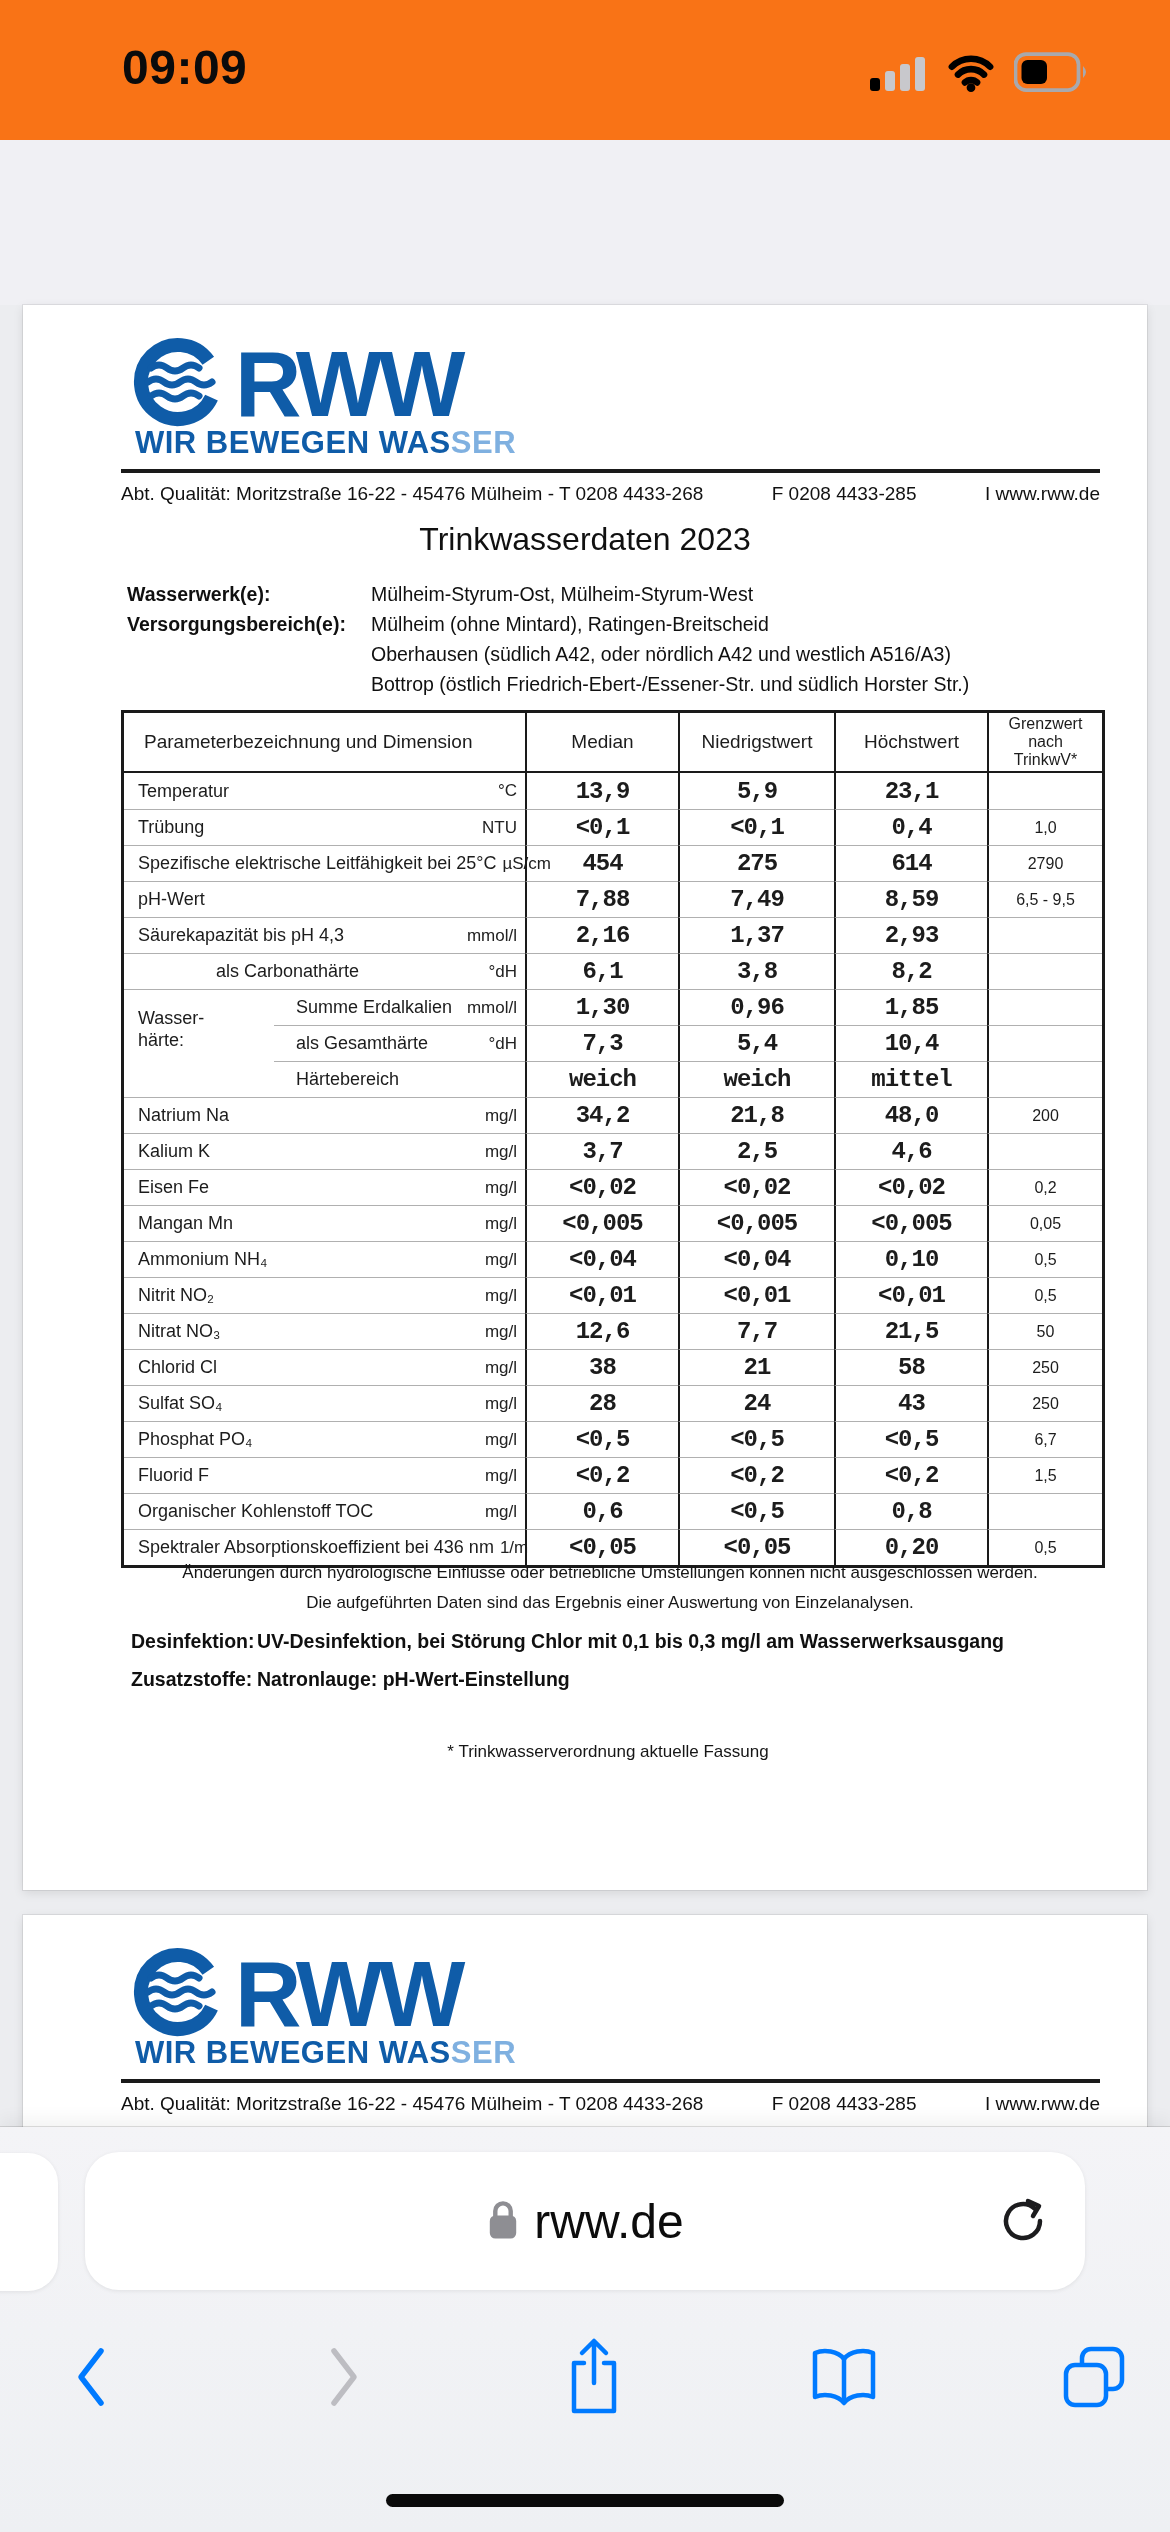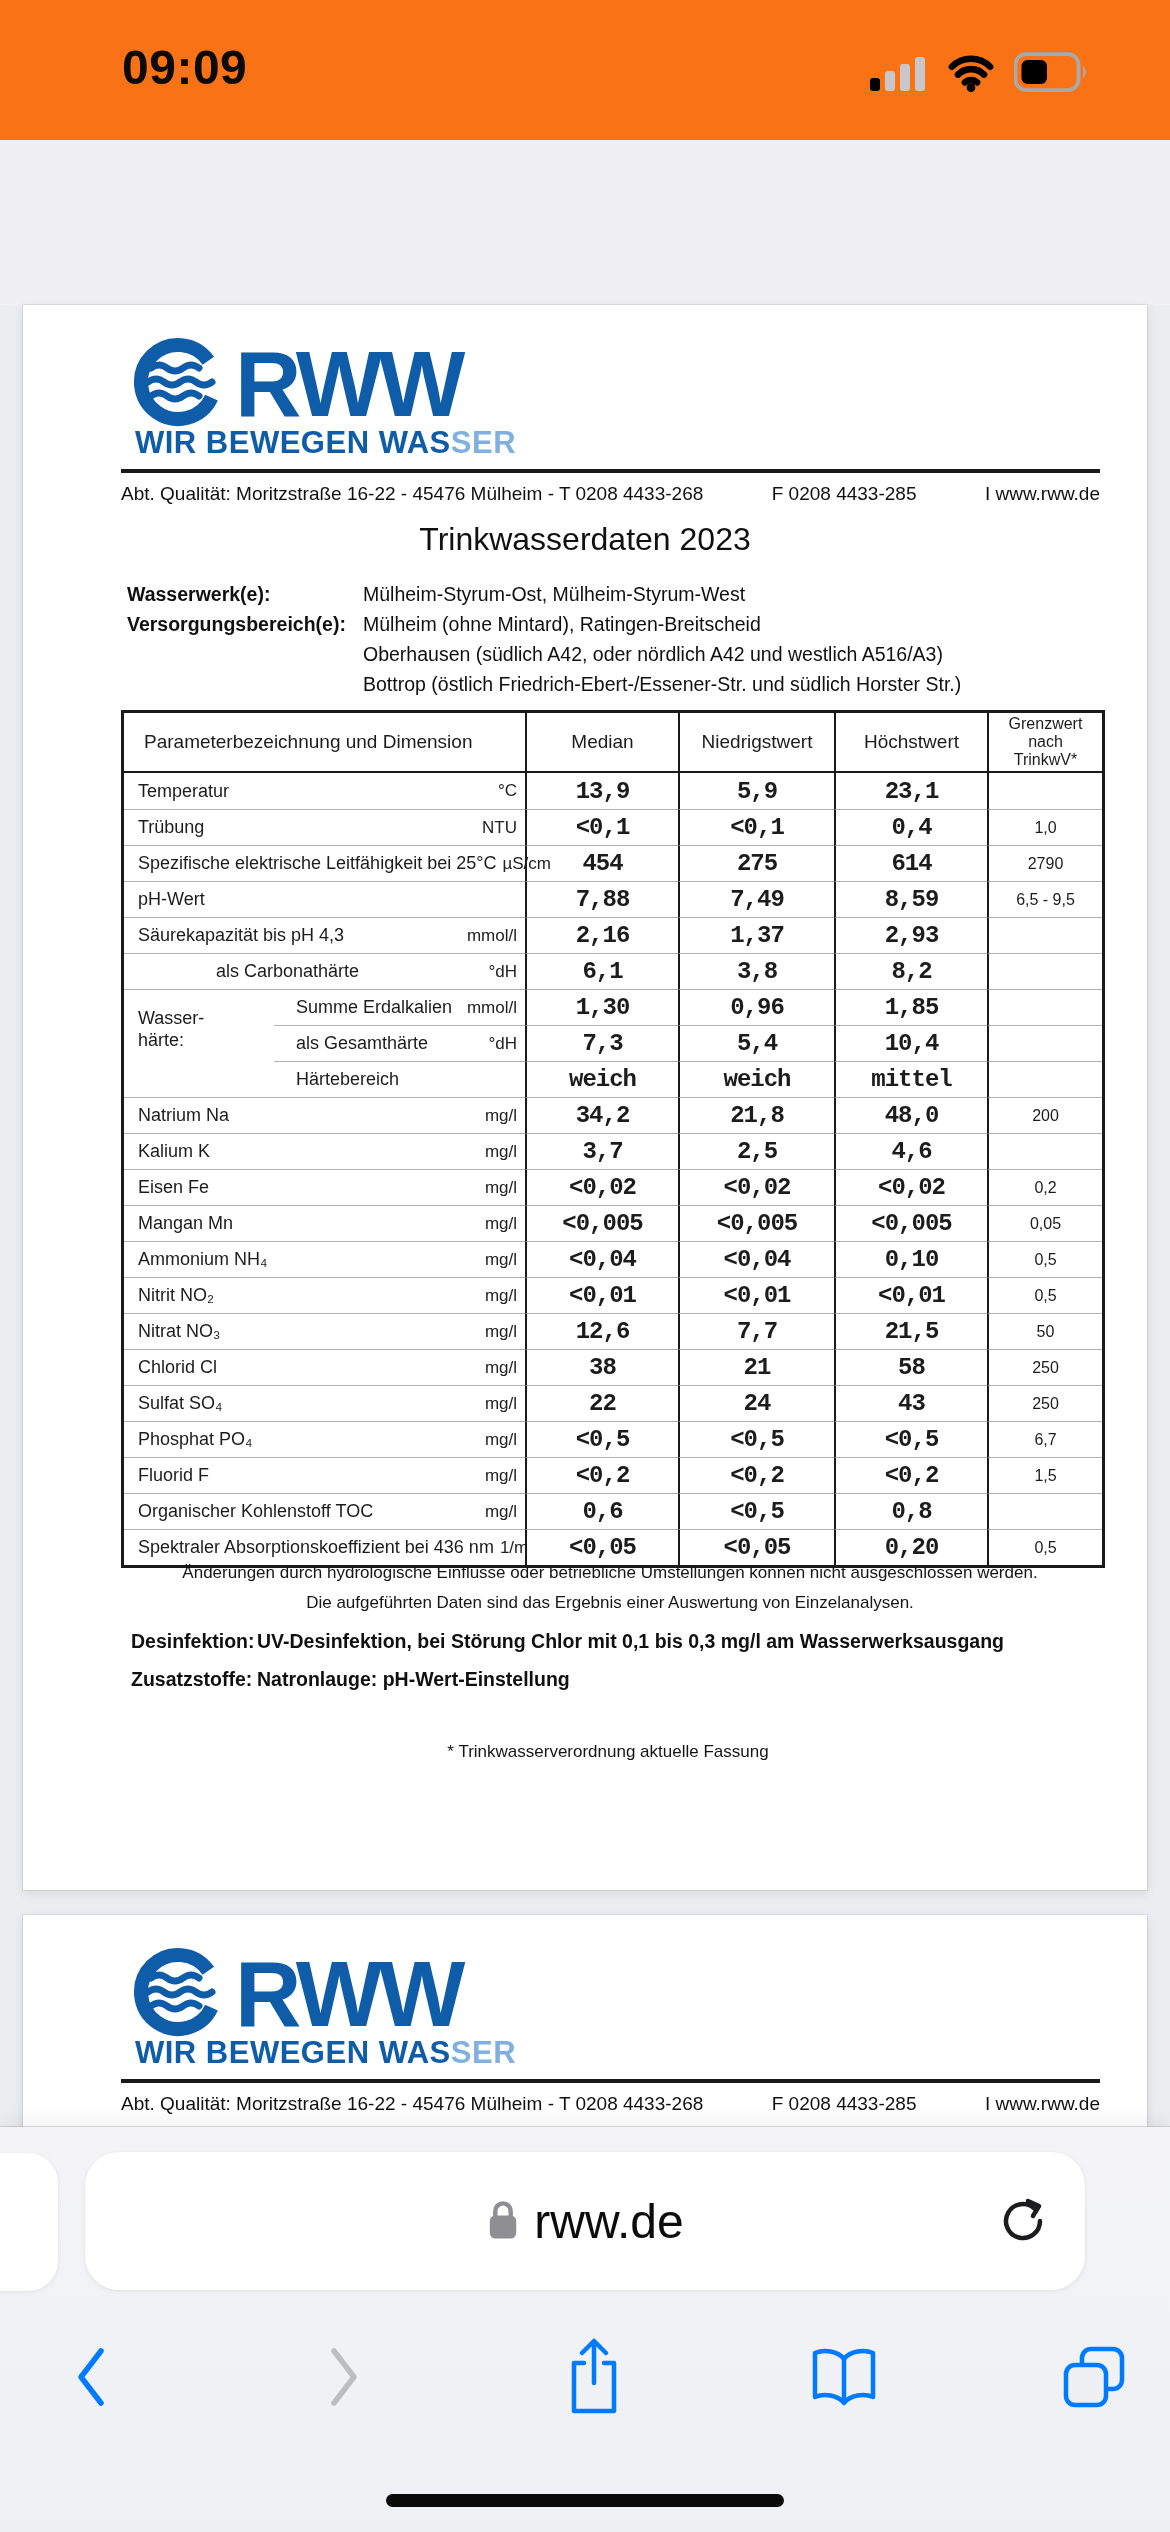--- a/index.html
+++ b/index.html
@@ -22,21 +22,21 @@
   .page2{top:1915px;height:240px;}
   .brand-logo{position:absolute;left:110px;top:30px;width:400px;height:92px;display:flex;align-items:flex-end;}
   .brand-word{font-size:92px;line-height:86px;font-weight:bold;color:#0f5ca8;letter-spacing:-4px;margin-left:12px;}
   .tagline{position:absolute;left:112px;top:120px;font-size:31px;font-weight:bold;letter-spacing:.5px;white-space:nowrap;}
   .tag-dark{color:#0f5ca8;} .tag-light{color:#7fb0e0;}
   .rule{position:absolute;left:98px;top:164px;width:979px;height:4px;background:#1a1a1a;}
   .addr{position:absolute;left:98px;top:178px;width:979px;display:flex;justify-content:space-between;
         font-size:19px;color:#111;white-space:nowrap;}
   
   .doc-title{position:absolute;left:0;top:216px;width:1124px;text-align:center;font-size:32px;font-weight:normal;color:#101010;}
-  .meta{position:absolute;left:104px;top:274px;display:grid;grid-template-columns:232px auto;column-gap:4px;
+  .meta{position:absolute;left:104px;top:274px;display:grid;grid-template-columns:232px auto;column-gap:12px;
         font-size:19.5px;color:#101010;line-height:30px;}
   .meta .lbl{font-weight:bold;}
   
   .wtable{position:absolute;left:98px;top:405px;width:978px;display:grid;
           grid-template-columns:150px 251px 153px 156px 153px 115px;
           grid-template-rows:60px;grid-auto-rows:36px;
           border:3px solid #1a1a1a;box-sizing:content-box;color:#1c1c1c;}
   .wtable > div{display:flex;align-items:center;box-sizing:border-box;min-width:0;}
   .hcell{font-size:19px;justify-content:center;border-bottom:2.5px solid #1a1a1a;}
   .h-param{grid-column:1 / 3;justify-content:flex-start;padding-left:20px;}
@@ -280,21 +280,21 @@
         <span class="p-unit">mg/l</span>
       </div>
       <div class="c-val vline topline">38</div>
       <div class="c-val vline topline">21</div>
       <div class="c-val vline topline">58</div>
       <div class="c-lim vline topline">250</div>
       <div class="c-param topline">
         <span class="p-label">Sulfat SO₄</span>
         <span class="p-unit">mg/l</span>
       </div>
-      <div class="c-val vline topline">22</div>
+      <div class="c-val vline topline">28</div>
       <div class="c-val vline topline">24</div>
       <div class="c-val vline topline">43</div>
       <div class="c-lim vline topline">250</div>
       <div class="c-param topline">
         <span class="p-label">Phosphat PO₄</span>
         <span class="p-unit">mg/l</span>
       </div>
       <div class="c-val vline topline">&lt;0,5</div>
       <div class="c-val vline topline">&lt;0,5</div>
       <div class="c-val vline topline">&lt;0,5</div>

